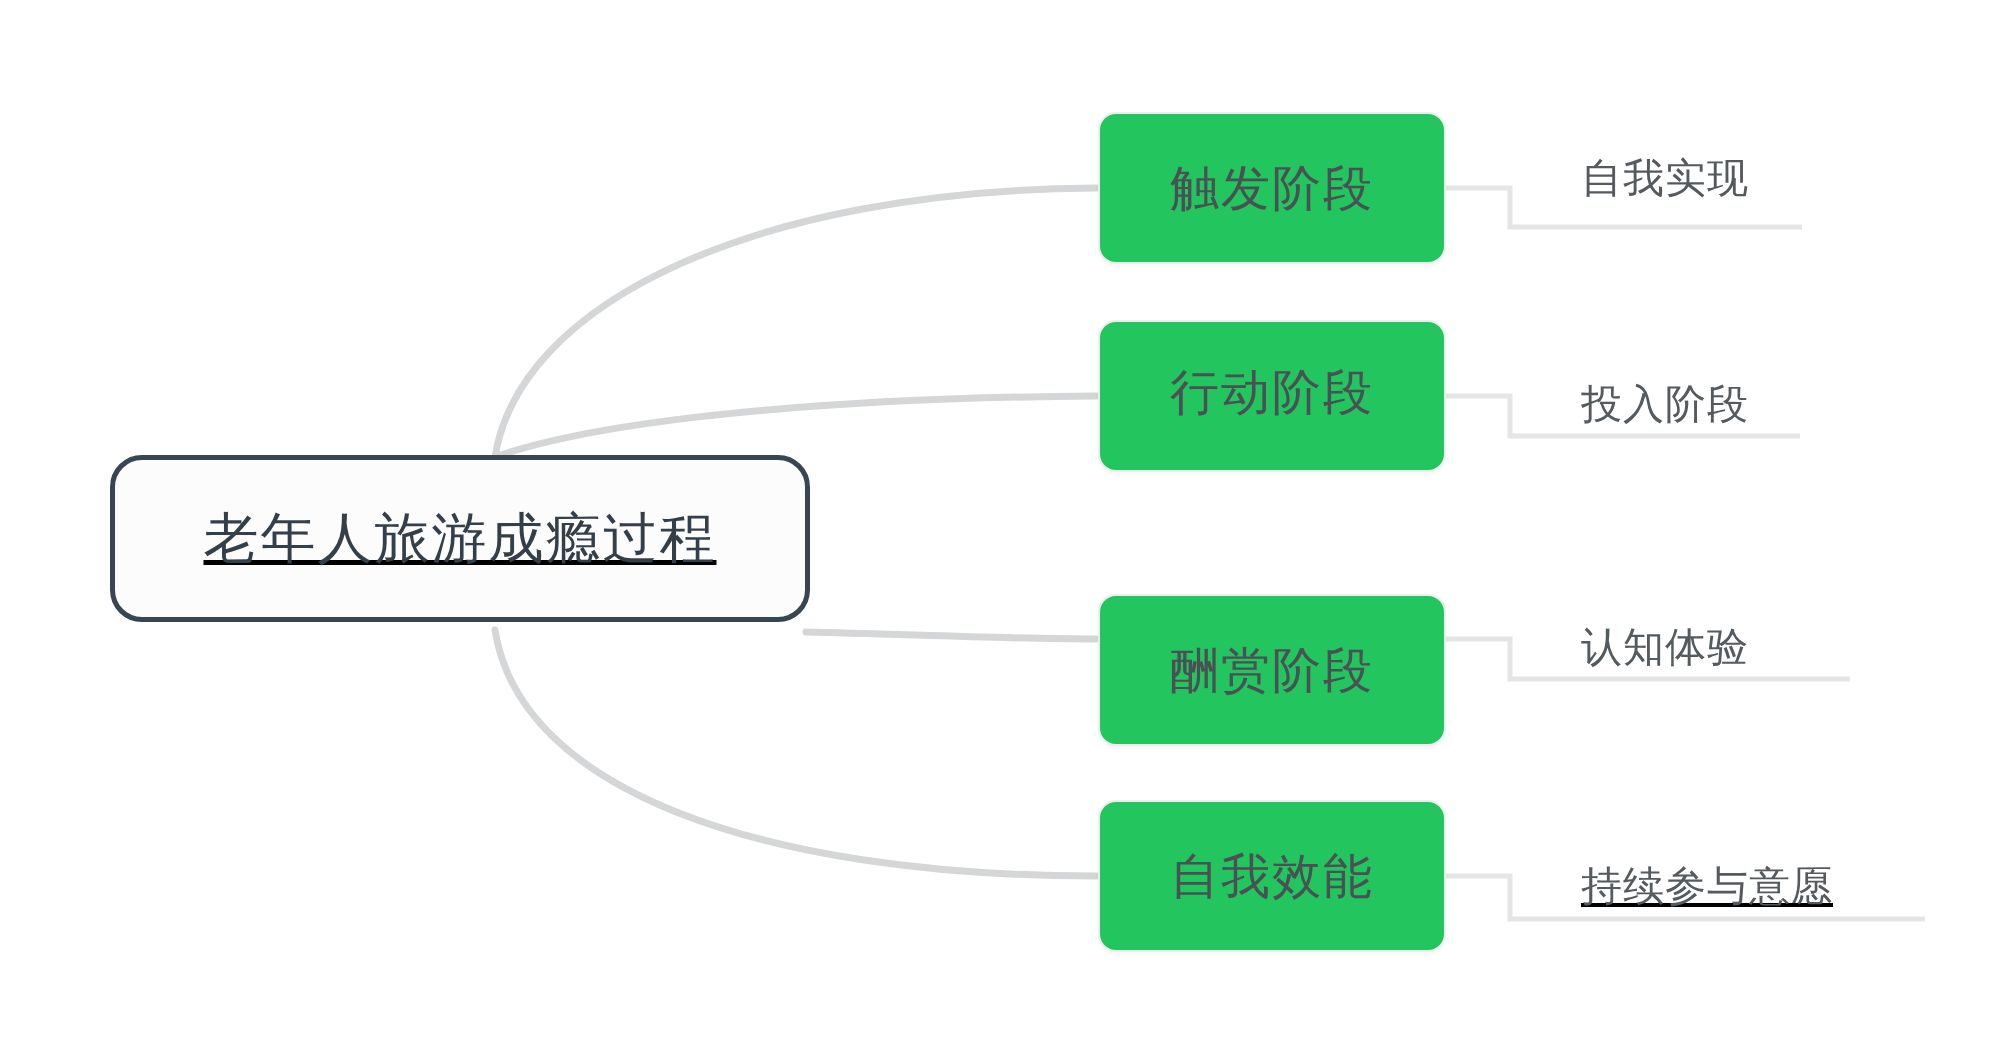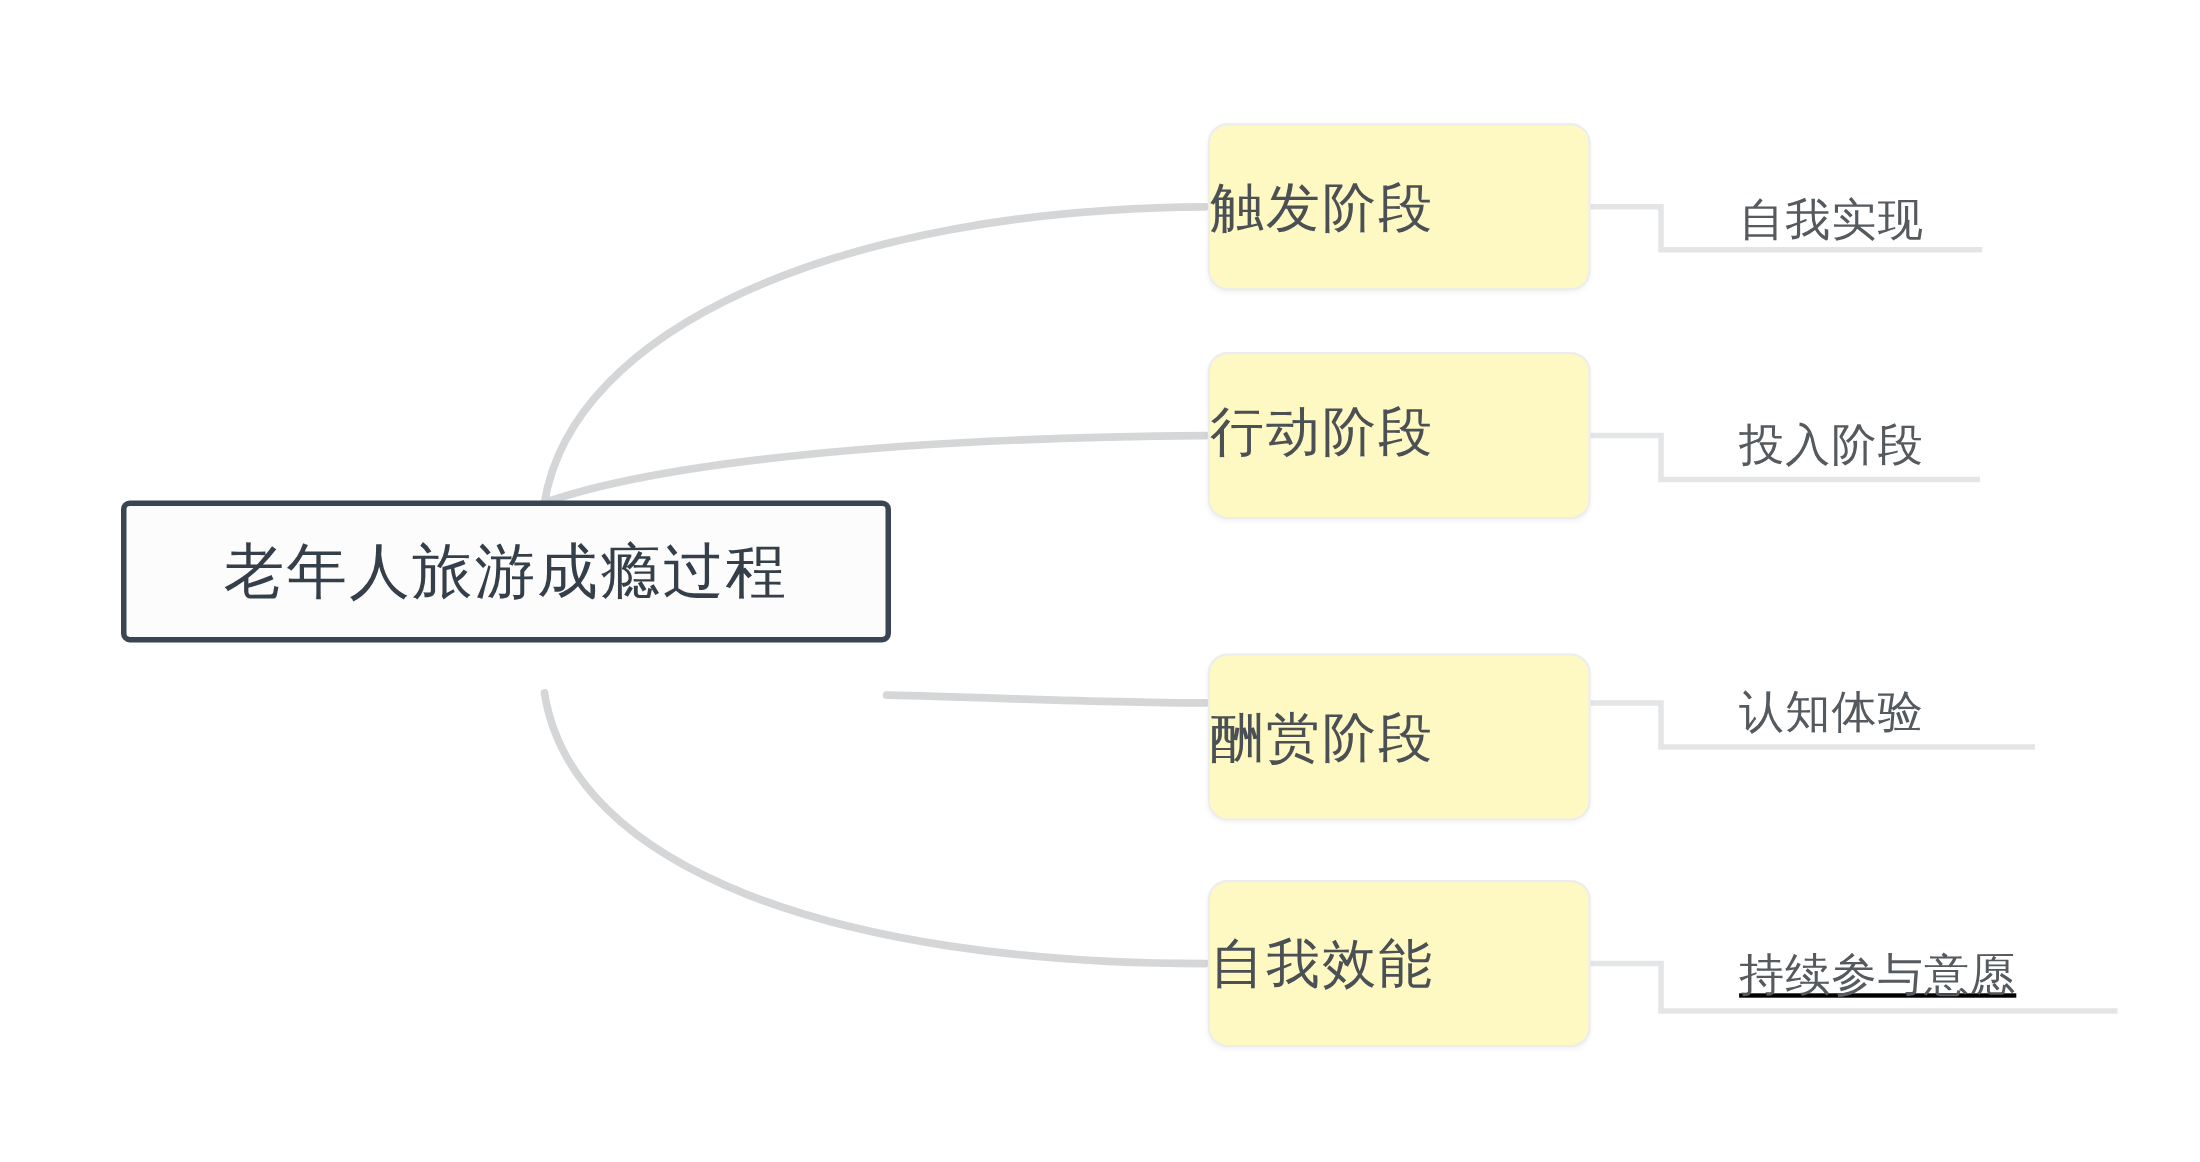--- a/index.html
+++ b/index.html
@@ -30,52 +30,53 @@
     height: 1056px;
     pointer-events: none;
   }
 
   
   .root-node {
     position: absolute;
     left: 110px;
     top: 455px;
     width: 700px;
-    height: 129px;
+    height: 167px;
     box-sizing: border-box;
     border: 5px solid #394552;
-    border-radius: 8px;
+    border-radius: 32px;
     background: #fcfcfd;
     display: flex;
     align-items: center;
     justify-content: center;
     z-index: 3;
+    text-decoration: underline;
   }
   .root-label {
     font-size: 55px;
     letter-spacing: 2px;
     color: #353f4a;
     white-space: nowrap;
     line-height: 1;
   }
 
   
   .branch-node {
     position: absolute;
     left: 1098px;
     width: 348px;
     height: 152px;
     box-sizing: border-box;
     border: 2px solid #eceded;
     border-radius: 18px;
-    background: #fef9c3;
+    background: #22c55e;
     box-shadow: 0 2px 4px rgba(0,0,0,0.045);
     display: flex;
     align-items: center;
-    justify-content: flex-start;
+    justify-content: center;
     z-index: 3;
   }
   .branch-label {
     font-size: 49px;
     letter-spacing: 2px;
     color: #4b5055;
     white-space: nowrap;
     line-height: 1;
   }
 
@@ -91,21 +92,21 @@
     z-index: 3;
     white-space: nowrap;
   }
   .leaf-label {
     display: block;
     font-size: 41px;
     letter-spacing: 1px;
     color: #555a5e;
     line-height: 1;
   }
-  .leaf.l0 { top: 180px; }
+  .leaf.l0 { top: 158px; }
   .leaf.l1 { top: 384px; }
   .leaf.l2 { top: 627px; }
   .leaf.l3 { top: 866px; text-decoration: underline; }
 </style>
 </head>
 <body>
 
 <div id="canvas">
 
   <svg id="links" viewBox="0 0 2000 1056" width="2000" height="1056" xmlns="http://www.w3.org/2000/svg">

